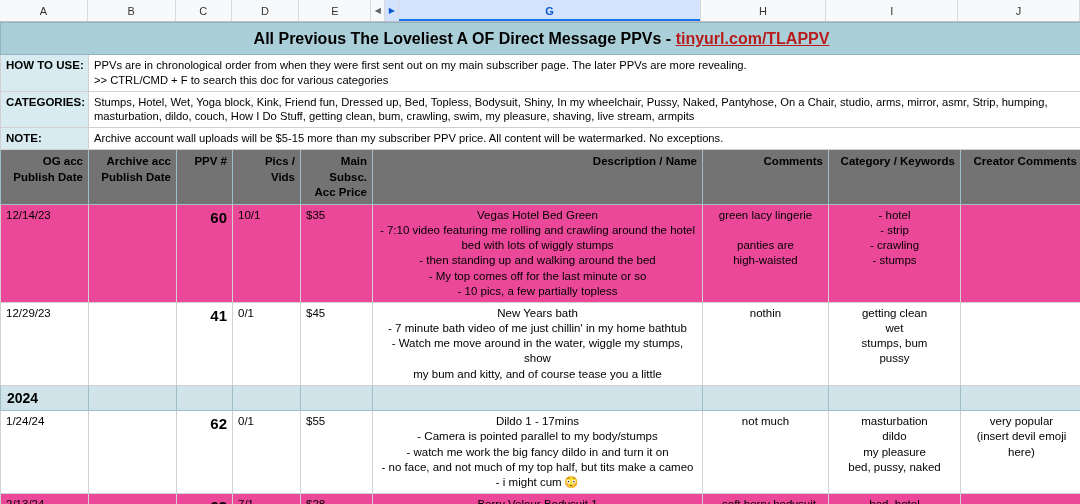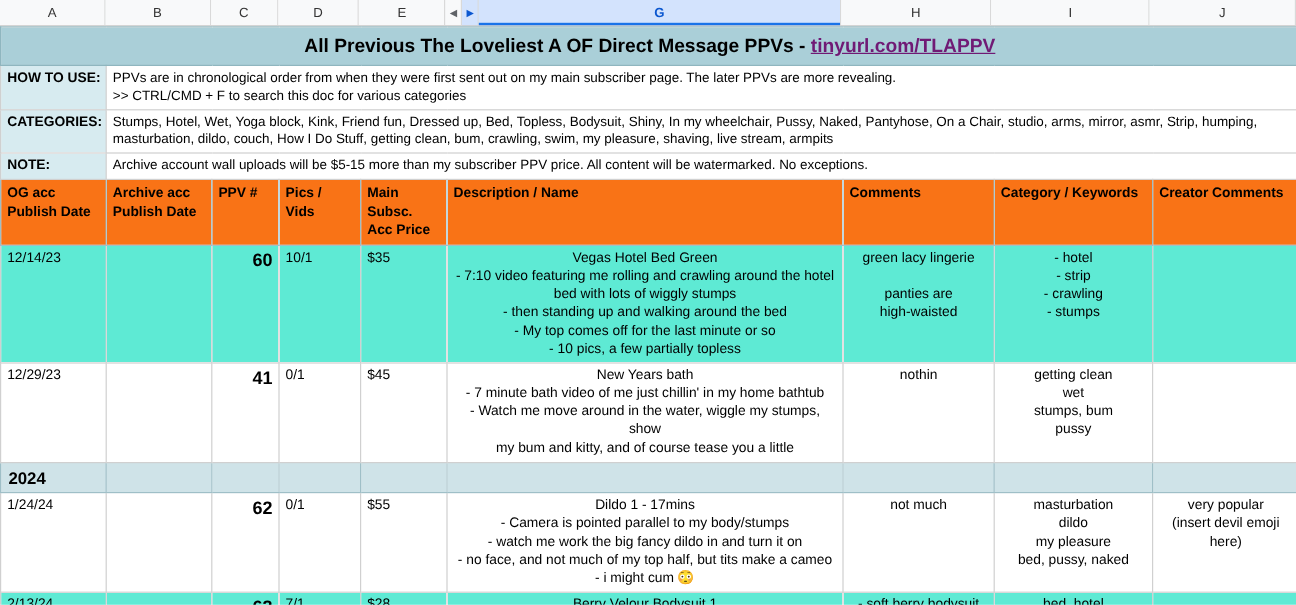--- a/index.html
+++ b/index.html
@@ -67,47 +67,48 @@
     overflow: hidden;
   }
   .title-cell {
     background: #aacfd8;
     text-align: center;
     font-size: 16px;
     font-weight: bold;
     padding: 5px 0;
     border: 1px solid #8fb6bf;
   }
-  .title-cell a { color: #701a75; text-decoration: underline; }
+  .title-cell a { color: #b91c1c; text-decoration: underline; }
   .lbl {
     background: #d7ebf0;
     font-weight: bold;
     font-size: 11.5px;
     padding: 3px 5px;
     vertical-align: top;
     white-space: nowrap;
   }
   .info-text { font-size: 11.2px; }
   .hdr-cell {
-    background: #f97316;
+    background: #737373;
     font-weight: bold;
     font-size: 11.5px;
     vertical-align: top;
     padding: 4px 5px;
     border: 1px solid #9fbfc7;
+    text-align: right;
   }
   .year-cell {
     background: #cfe3e8;
     font-weight: bold;
     font-size: 14px;
     padding: 3px 6px;
     border: 1px solid #9fbfc7;
     margin-top: 32px;
   }
-  .alt { background: #5eead4; }
+  .alt { background: #ec4899; }
   .ppvnum { font-weight: bold; font-size: 15px; text-align: right; }
   .desc-list { white-space: pre-line; text-align: center; }
   
   .watermark {
     position: absolute;
     right: 12px;
     bottom: 24px;
     font-size: 19px;
     color: rgba(90,90,90,0.45);
     font-family: "Liberation Sans", sans-serif;

